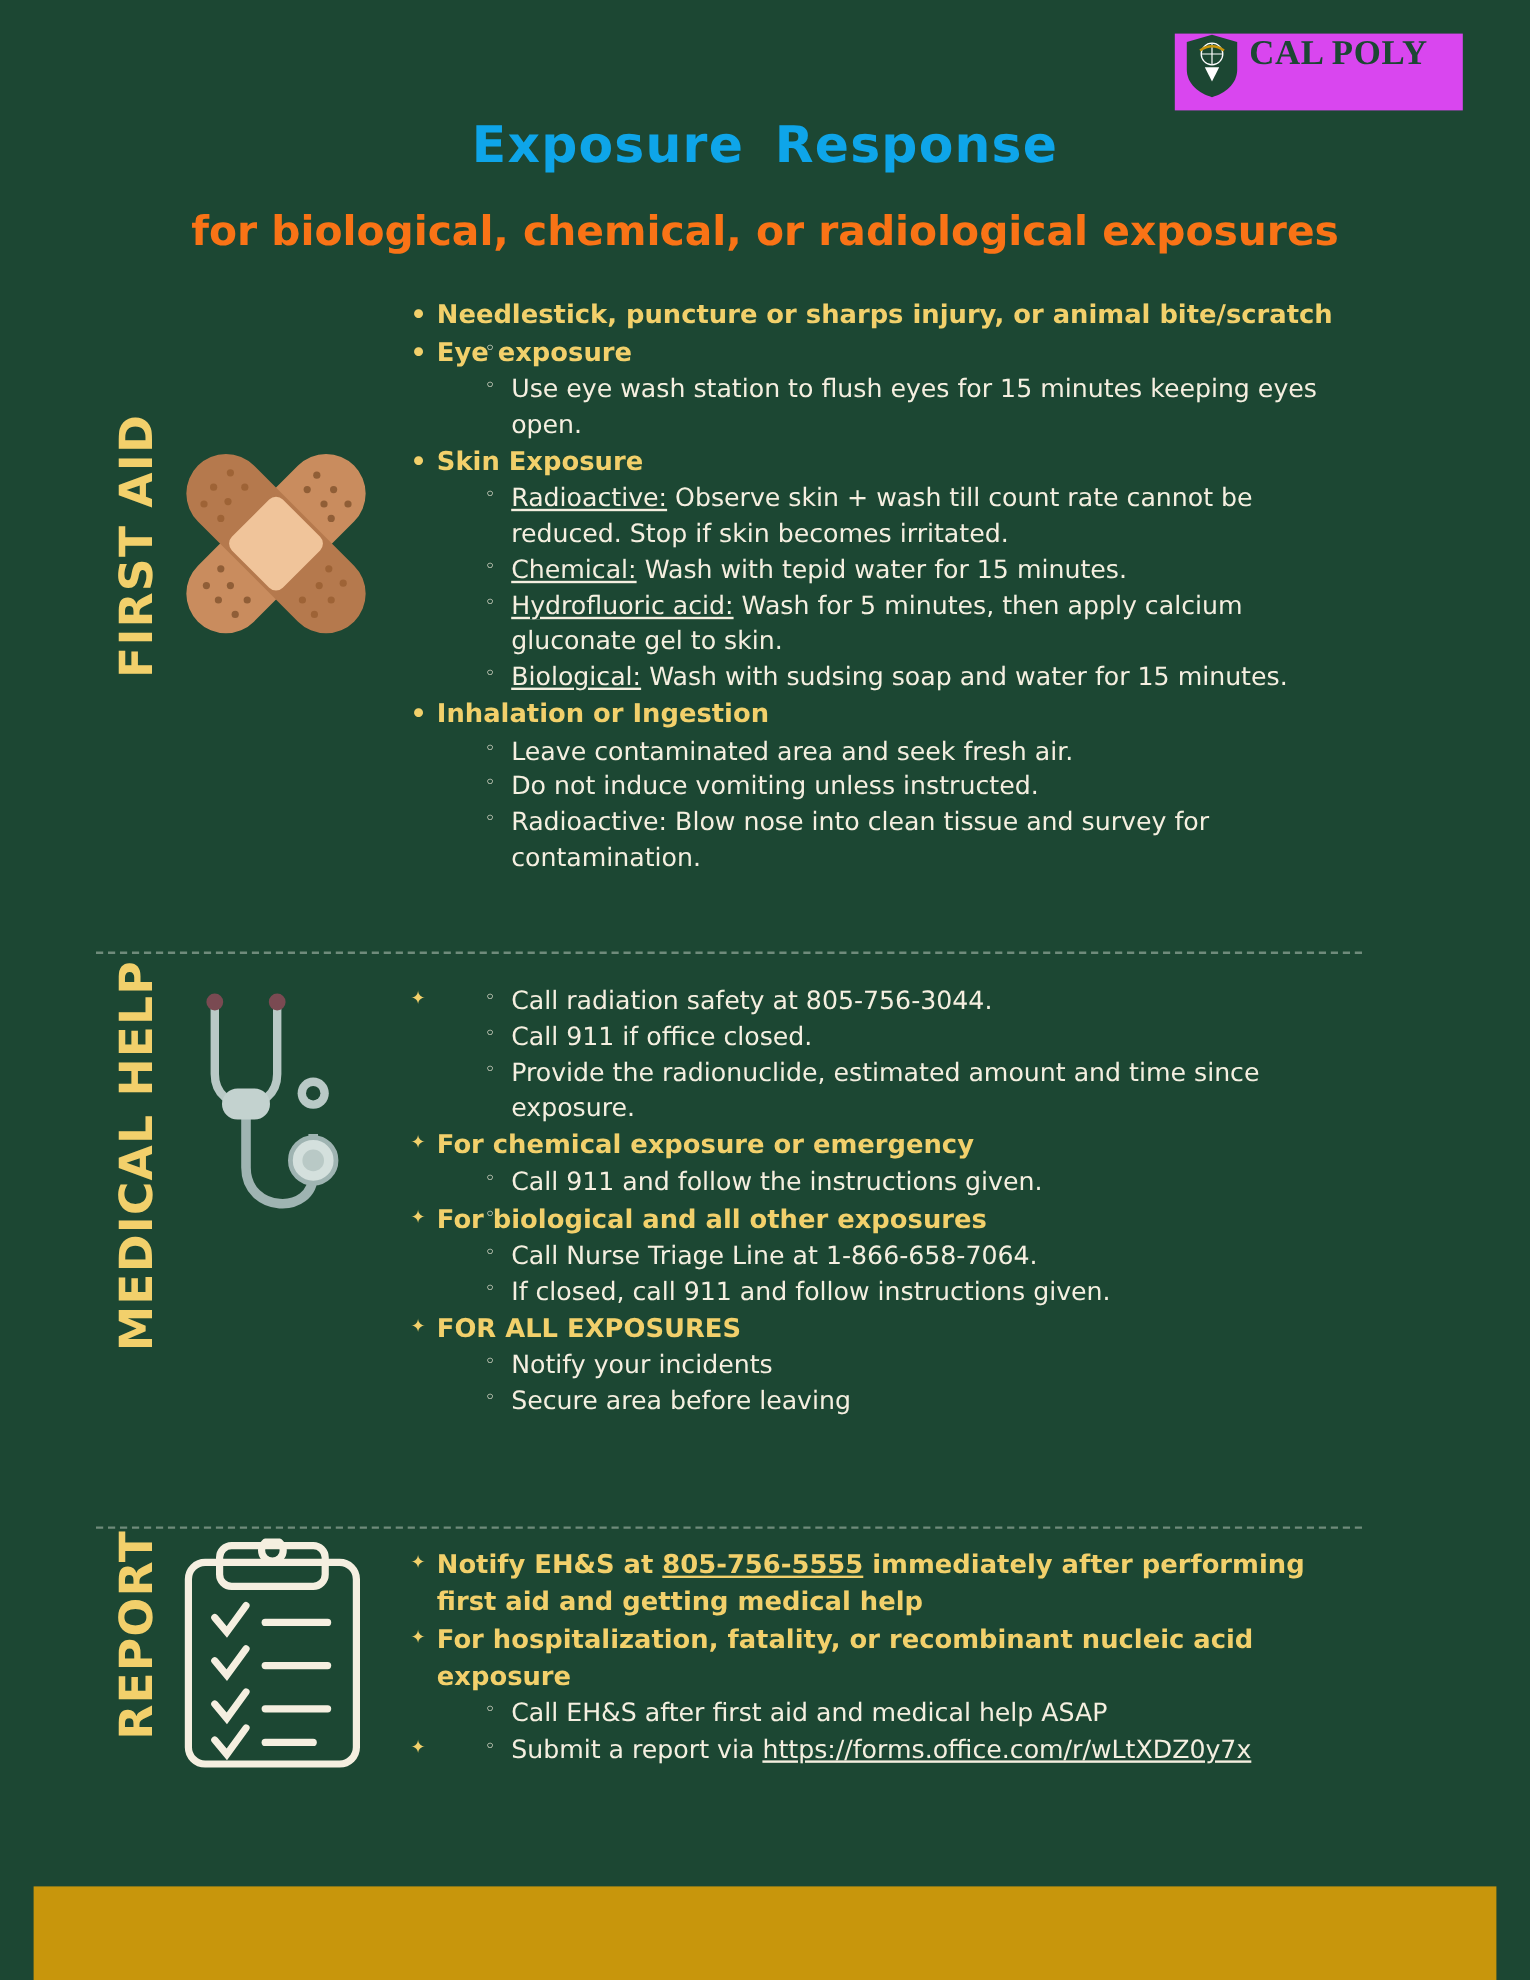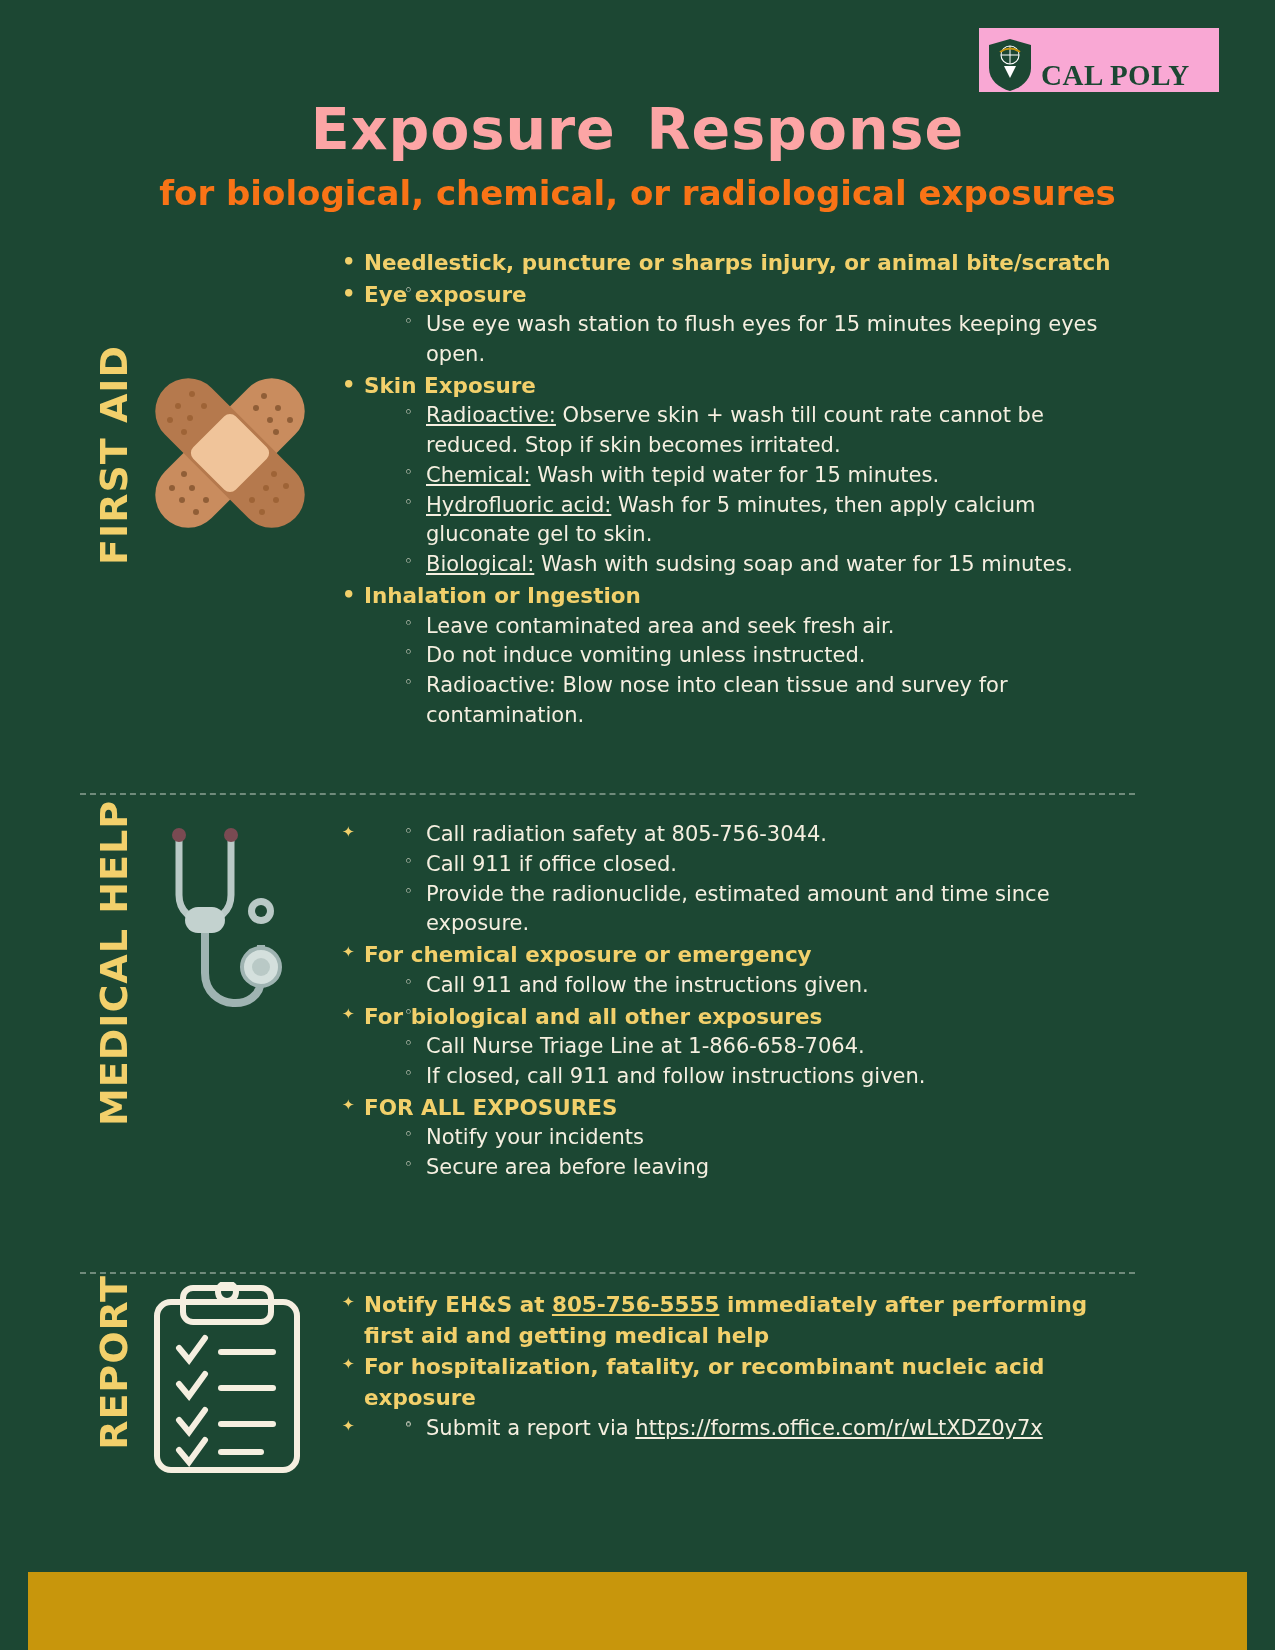--- a/index.html
+++ b/index.html
@@ -17,23 +17,23 @@
     background: #1c4733;
   }
 
   
   .logo-box {
     position: absolute;
     top: 28px;
     left: 979px;
     width: 240px;
     height: 64px;
-    background: #f9a8d4;
+    background: #d946ef;
     display: flex;
-    align-items: flex-end;
+    align-items: flex-start;
     padding-left: 8px;
     gap: 8px;
   }
   .logo-shield { width: 46px; height: 54px; flex: 0 0 auto; }
   .logo-text {
     font-family: "Liberation Serif", serif;
     font-weight: bold;
     font-size: 29px;
     letter-spacing: 0.5px;
     color: #1c4733;
@@ -42,23 +42,23 @@
 
   
   .title {
     position: absolute;
     top: 96px;
     left: 0;
     width: 1275px;
     text-align: center;
     font-family: "DejaVu Sans", sans-serif;
     font-weight: bold;
-    font-size: 57px;
+    font-size: 42px;
     letter-spacing: 1px;
-    color: #fca5a5;
+    color: #0ea5e9;
     word-spacing: 10px;
   }
   .subtitle {
     position: absolute;
     top: 173px;
     left: 0;
     width: 1275px;
     text-align: center;
     font-family: "DejaVu Sans", sans-serif;
     font-weight: bold;
@@ -388,20 +388,21 @@
       <li class="lvl1 diamond">
         <span class="b1">✦</span>
         <span>Notify EH&amp;S at </span><span class="u">805-756-5555</span><span> immediately after performing first aid and getting medical help</span>
       </li>
       <li class="lvl1 diamond">
         <span class="b1">✦</span>
         <span>For hospitalization, fatality, or recombinant nucleic acid exposure</span>
         <ul class="sub">
           <li class="lvl2">
             <span class="b2">◦</span>
+            <span>Call EH&amp;S after first aid and medical help ASAP</span>
           </li>
         </ul>
       </li>
       <li class="lvl1 diamond">
         <span class="b1">✦</span>
         <ul class="sub">
           <li class="lvl2">
             <span class="b2">◦</span>
             <span>Submit a report via </span><span class="u">https://forms.office.com/r/wLtXDZ0y7x</span>
           </li>

